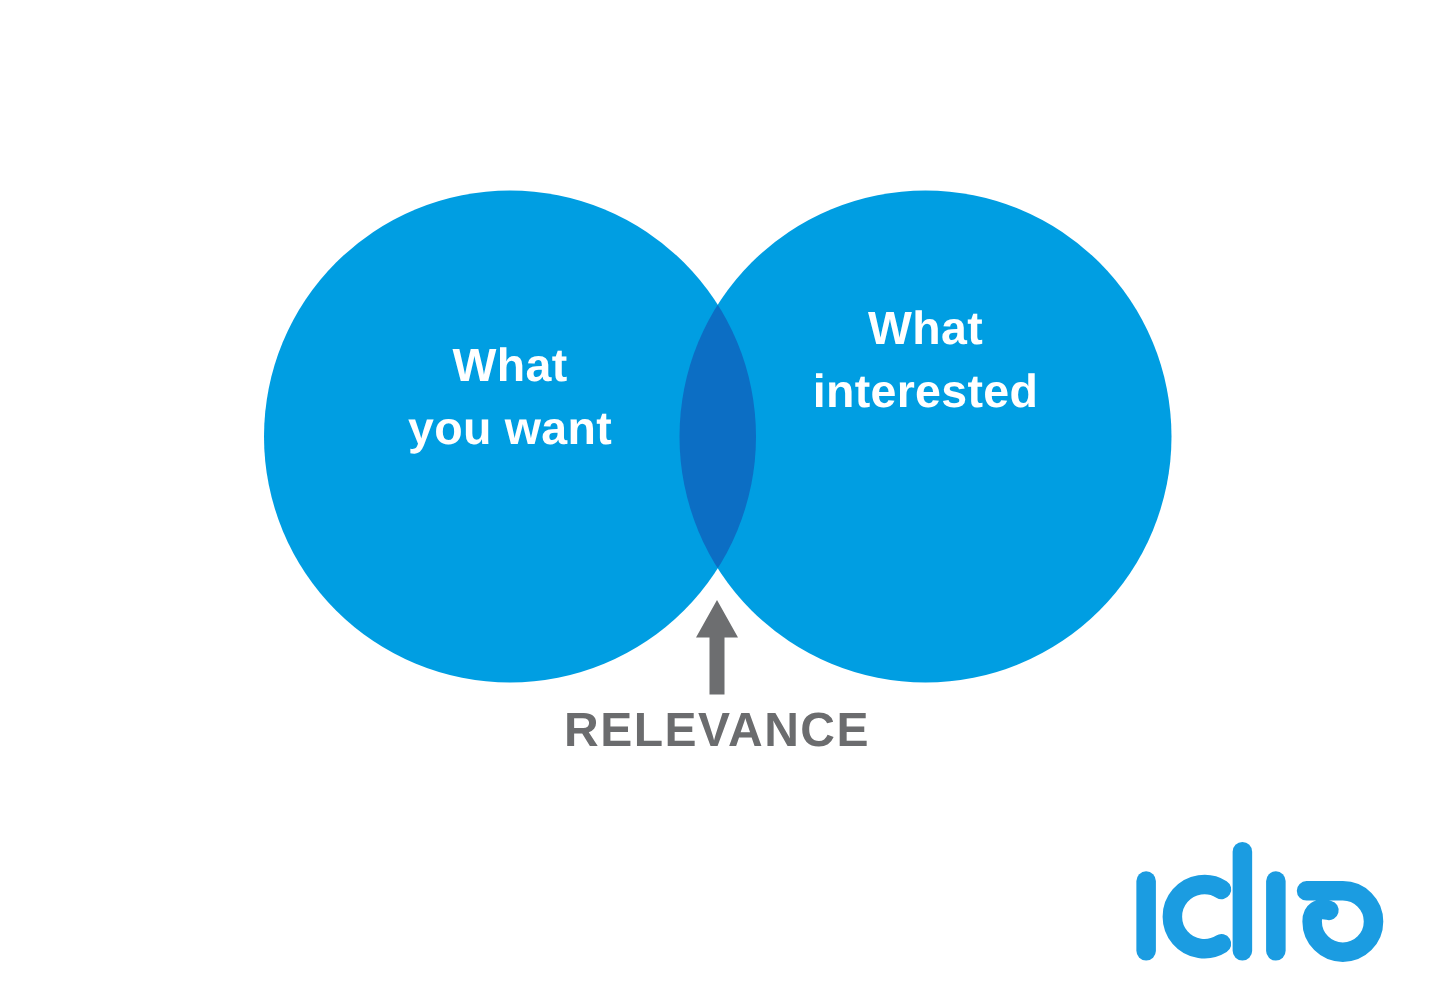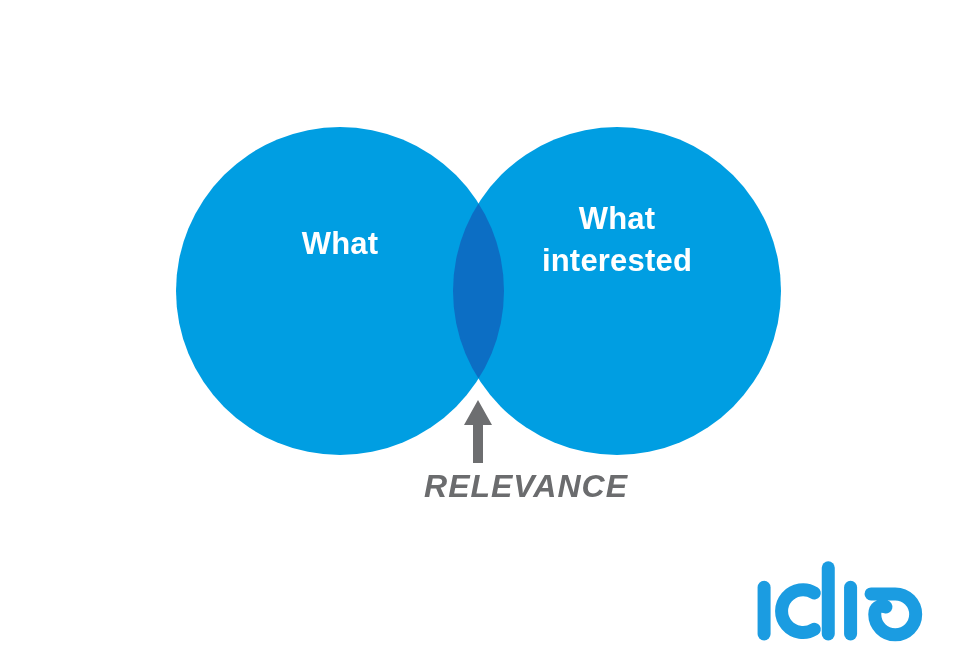--- a/index.html
+++ b/index.html
@@ -19,26 +19,25 @@
     line-height:42px;
     text-align:center;
     letter-spacing:.2px;
   }
   .circle-text span{display:block;}
   .circle-text.left{left:208px;top:223px;width:264px;}
   .circle-text.right{left:485px;top:198px;width:264px;}
   .relevance{
     position:absolute;
     left:328px;top:468px;width:300px;
-    text-align:right;
+    text-align:center;
     font-size:32px;
     font-weight:bold;
     letter-spacing:1px;
     color:var(--label-gray,#6b6c6e);
-    font-style:italic;
   }
   .logo{position:absolute;left:752px;top:550px;width:186px;height:98px;}
   .logo path{
     fill:none;
     stroke:var(--logo-blue,#1b9ce1);
     stroke-width:14;
     stroke-linecap:round;
     stroke-linejoin:round;
   }
 </style>
@@ -54,20 +53,21 @@
       </clipPath>
     </defs>
     <circle cx="340" cy="291" r="164" style="fill:var(--circle-blue,#009ee2)"></circle>
     <circle cx="617" cy="291" r="164" style="fill:var(--circle-blue,#009ee2)"></circle>
     <circle cx="617" cy="291" r="164" clip-path="url(#clipLeft)" style="fill:var(--overlap-blue,#0c6ec4)"></circle>
     <polygon points="478,400 492,425 483,425 483,463 473,463 473,425 464,425" style="fill:var(--arrow-gray,#6d6e70)"></polygon>
   </svg>
 
   <div class="circle-text left">
     <span>What</span>
+    <span>you want</span>
   </div>
 
   <div class="circle-text right">
     <span>What</span>
     <span>interested</span>
   </div>
 
   <div class="relevance">RELEVANCE</div>
 
   <svg class="logo" viewBox="0 0 200 105">

